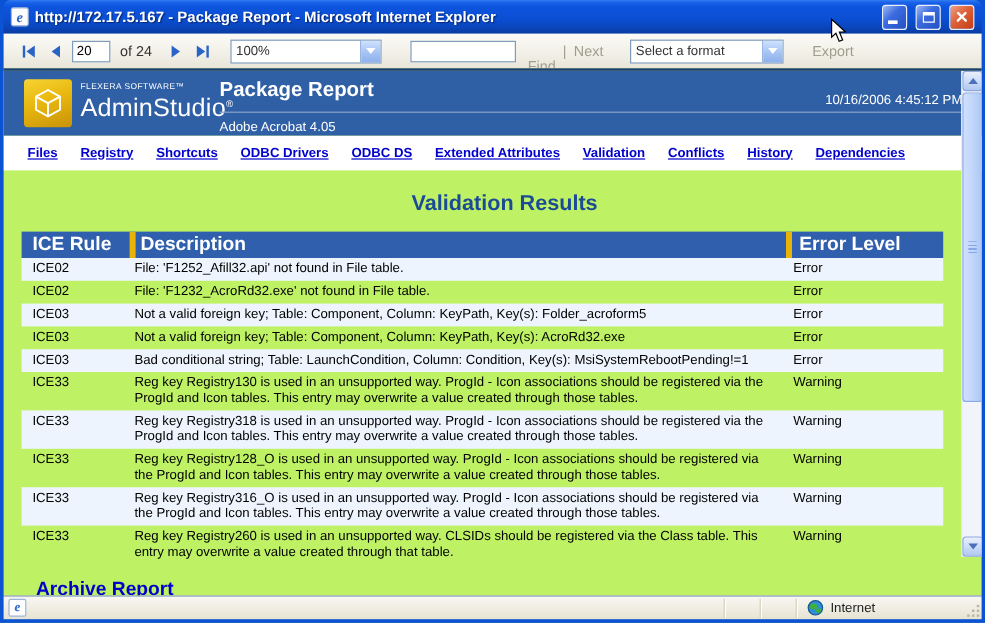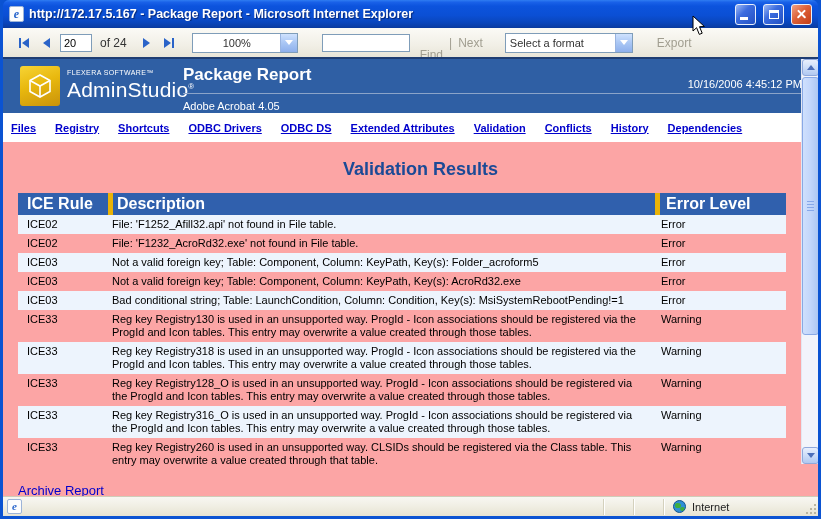--- a/index.html
+++ b/index.html
@@ -37,59 +37,59 @@
   .vbar { width:2px; height:10px; background:#2a63c8; }
   .pagebox { width:32px; height:18px; border:1px solid #7f9db9; font-size:11px; padding:1px 3px;
     font-family:"Liberation Sans",sans-serif; }
   .oflabel { margin:0 6px 0 2px; color:#333; }
   .xpselect { height:20px; border:1px solid #7f9db9; background:#fff; display:flex; align-items:center; }
   .xpselect .val { flex:1; font-size:11px; padding:0 4px; white-space:nowrap; }
   .droparrow { width:17px; height:18px; background:linear-gradient(180deg,#cfe2fe 0%,#a9c6f4 50%,#8eb0ec 100%);
     border-left:1px solid #99b4e0; display:flex; align-items:center; justify-content:center; }
   .chev { width:0; height:0; border-left:4px solid transparent; border-right:4px solid transparent;
     border-top:5px solid #fff; }
-  .zoomsel { width:106px; margin-left:8px;padding-left:26px; }
+  .zoomsel { width:126px; margin-left:8px; }
   .findbox { width:88px; height:18px; border:1px solid #7f9db9; margin-left:18px; font-size:11px; padding:1px 3px; }
   .dim { color:#a19e90; }
   .findnext { margin-left:4px;margin-top:25px; }
   .fmtsel { width:128px; margin-left:16px; }
   .exportlbl { margin-left:18px; }
 
   
-  .content { flex:1; position:relative; background:#fca5a5; overflow:hidden; border-top:2px solid #1e3d72; }
+  .content { flex:1; position:relative; background:#bef264; overflow:hidden; border-top:2px solid #1e3d72; }
 
   .band { position:relative; height:54px; background:#2f5fa4; }
   .logo { position:absolute; left:17px; top:7px; width:40px; height:40px; border-radius:3px;
     background:linear-gradient(160deg,#f7d435 0%,#e8b80e 45%,#c9920a 100%);
     display:flex; align-items:center; justify-content:center; }
   .brand { position:absolute; left:64px; top:10px; color:#fff; }
   .brand .small { font-size:7px; letter-spacing:.4px; }
   .brand .big { font-size:21px; line-height:22px; letter-spacing:.2px; }
   .brand sup { font-size:8px; }
   .hmain { position:absolute; left:180px; right:16px; top:6px; }
   .htitle { color:#fff; font-size:17px; font-weight:bold; padding-bottom:8px; border-bottom:1px solid #8ba4c9; }
   .hsub { color:#fff; font-size:11px; padding-top:6px; }
   .hdate { position:absolute; right:16px; top:19px; color:#fff; font-size:11px; }
 
-  .navrow { height:29px; display:flex; align-items:center; gap:19px; padding-left:8px; background:#fff; }
+  .navrow { height:29px; display:flex; align-items:center; gap:19px; padding-left:20px; background:#fff; }
   .navlink { color:#0000cc; font-size:11px; font-weight:bold; text-decoration:underline; cursor:pointer; white-space:nowrap; }
 
   .section-title { margin:17px 0 0 20px; font-size:18px; font-weight:bold; color:#1b4a96;text-align:center; }
 
   .vtable { width:768px; margin:13px 0 0 15px; font-size:11px; color:#000; }
   .vrow { display:flex; line-height:13px; }
   .vrow .c1 { flex:0 0 90px;  padding:3px 4px 3px 9px; }
   .vrow .c2 { flex:1;         padding:3px 10px 3px 4px; }
   .vrow .c3 { flex:0 0 131px; padding:3px 4px 3px 6px; }
   .vhead { background:#3060ad; color:#fff; font-weight:bold; font-size:16px; line-height:15px; }
   .vhead .c1 { padding:3px 4px 4px 9px; }
   .vhead .c2,.vhead .c3 { border-left:5px solid #eab308; }
   .vrow.alt { background:#edf4fd; }
 
-  .archive { display:inline-block; margin:13px 0 0 15px; font-size:13px; font-weight:normal;
+  .archive { display:inline-block; margin:13px 0 0 27px; font-size:16px; font-weight:bold;
     color:#0000cc; text-decoration:underline; cursor:pointer; }
 
   
   .scrollbar { position:absolute; top:0; right:0; width:17px; height:405px; background:#f2f4fb;
     border-left:1px solid #e3e7f2; }
   .sbtn { position:absolute; left:0; width:17px; height:17px; border:1px solid #8fa8dc; border-radius:3px;
     background:linear-gradient(180deg,#e8effd 0%,#cdddf8 50%,#b0c8f1 100%);
     display:flex; align-items:center; justify-content:center; }
   .sbtn.up { top:0; } .sbtn.down { bottom:0; }
   .sarrow-up { width:0; height:0; border-left:4px solid transparent; border-right:4px solid transparent;

